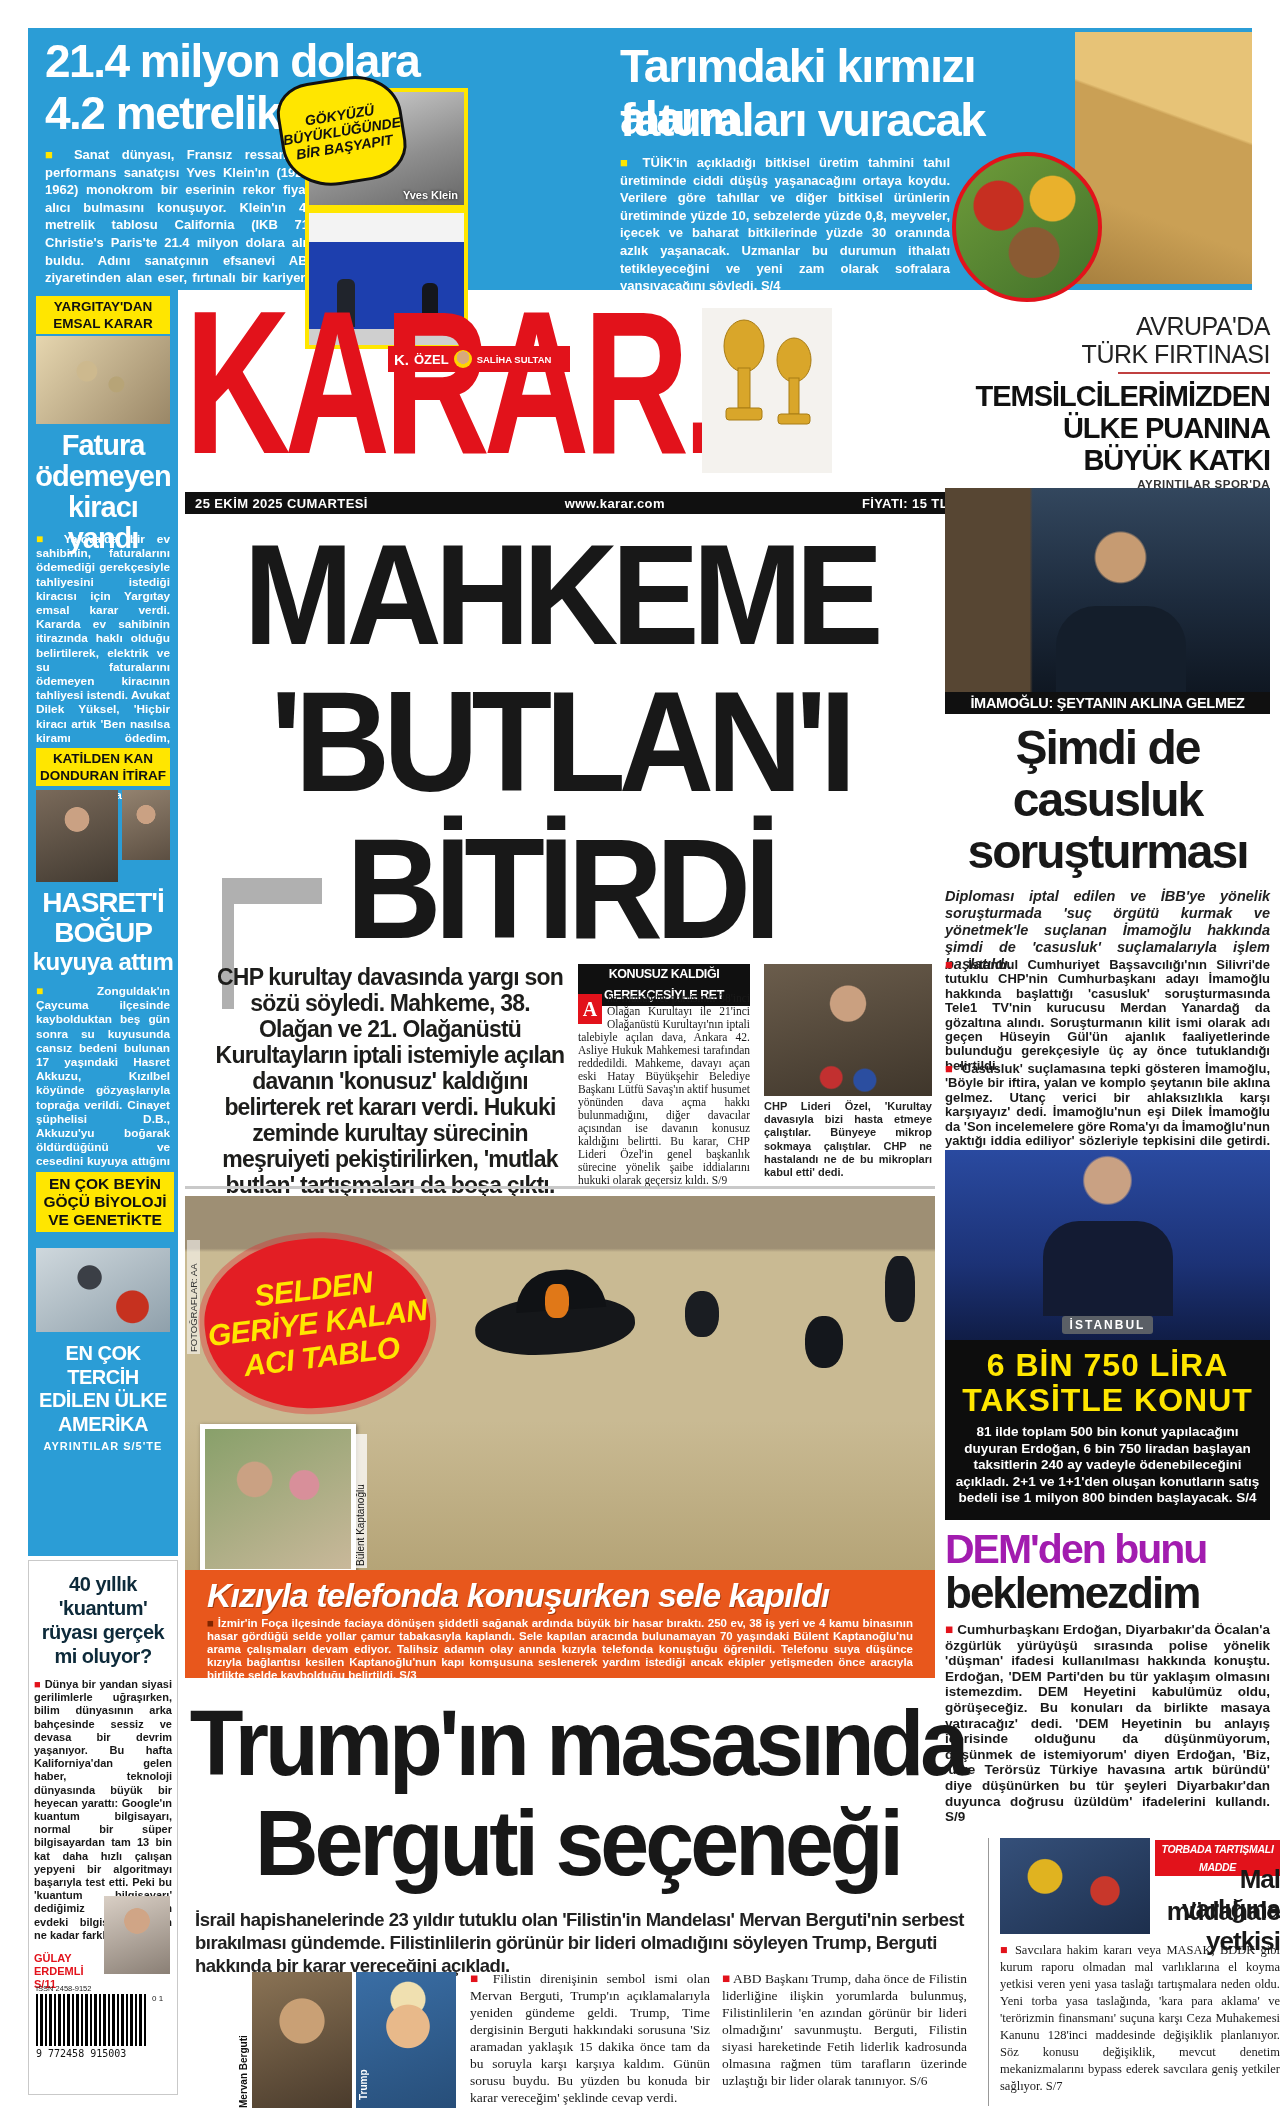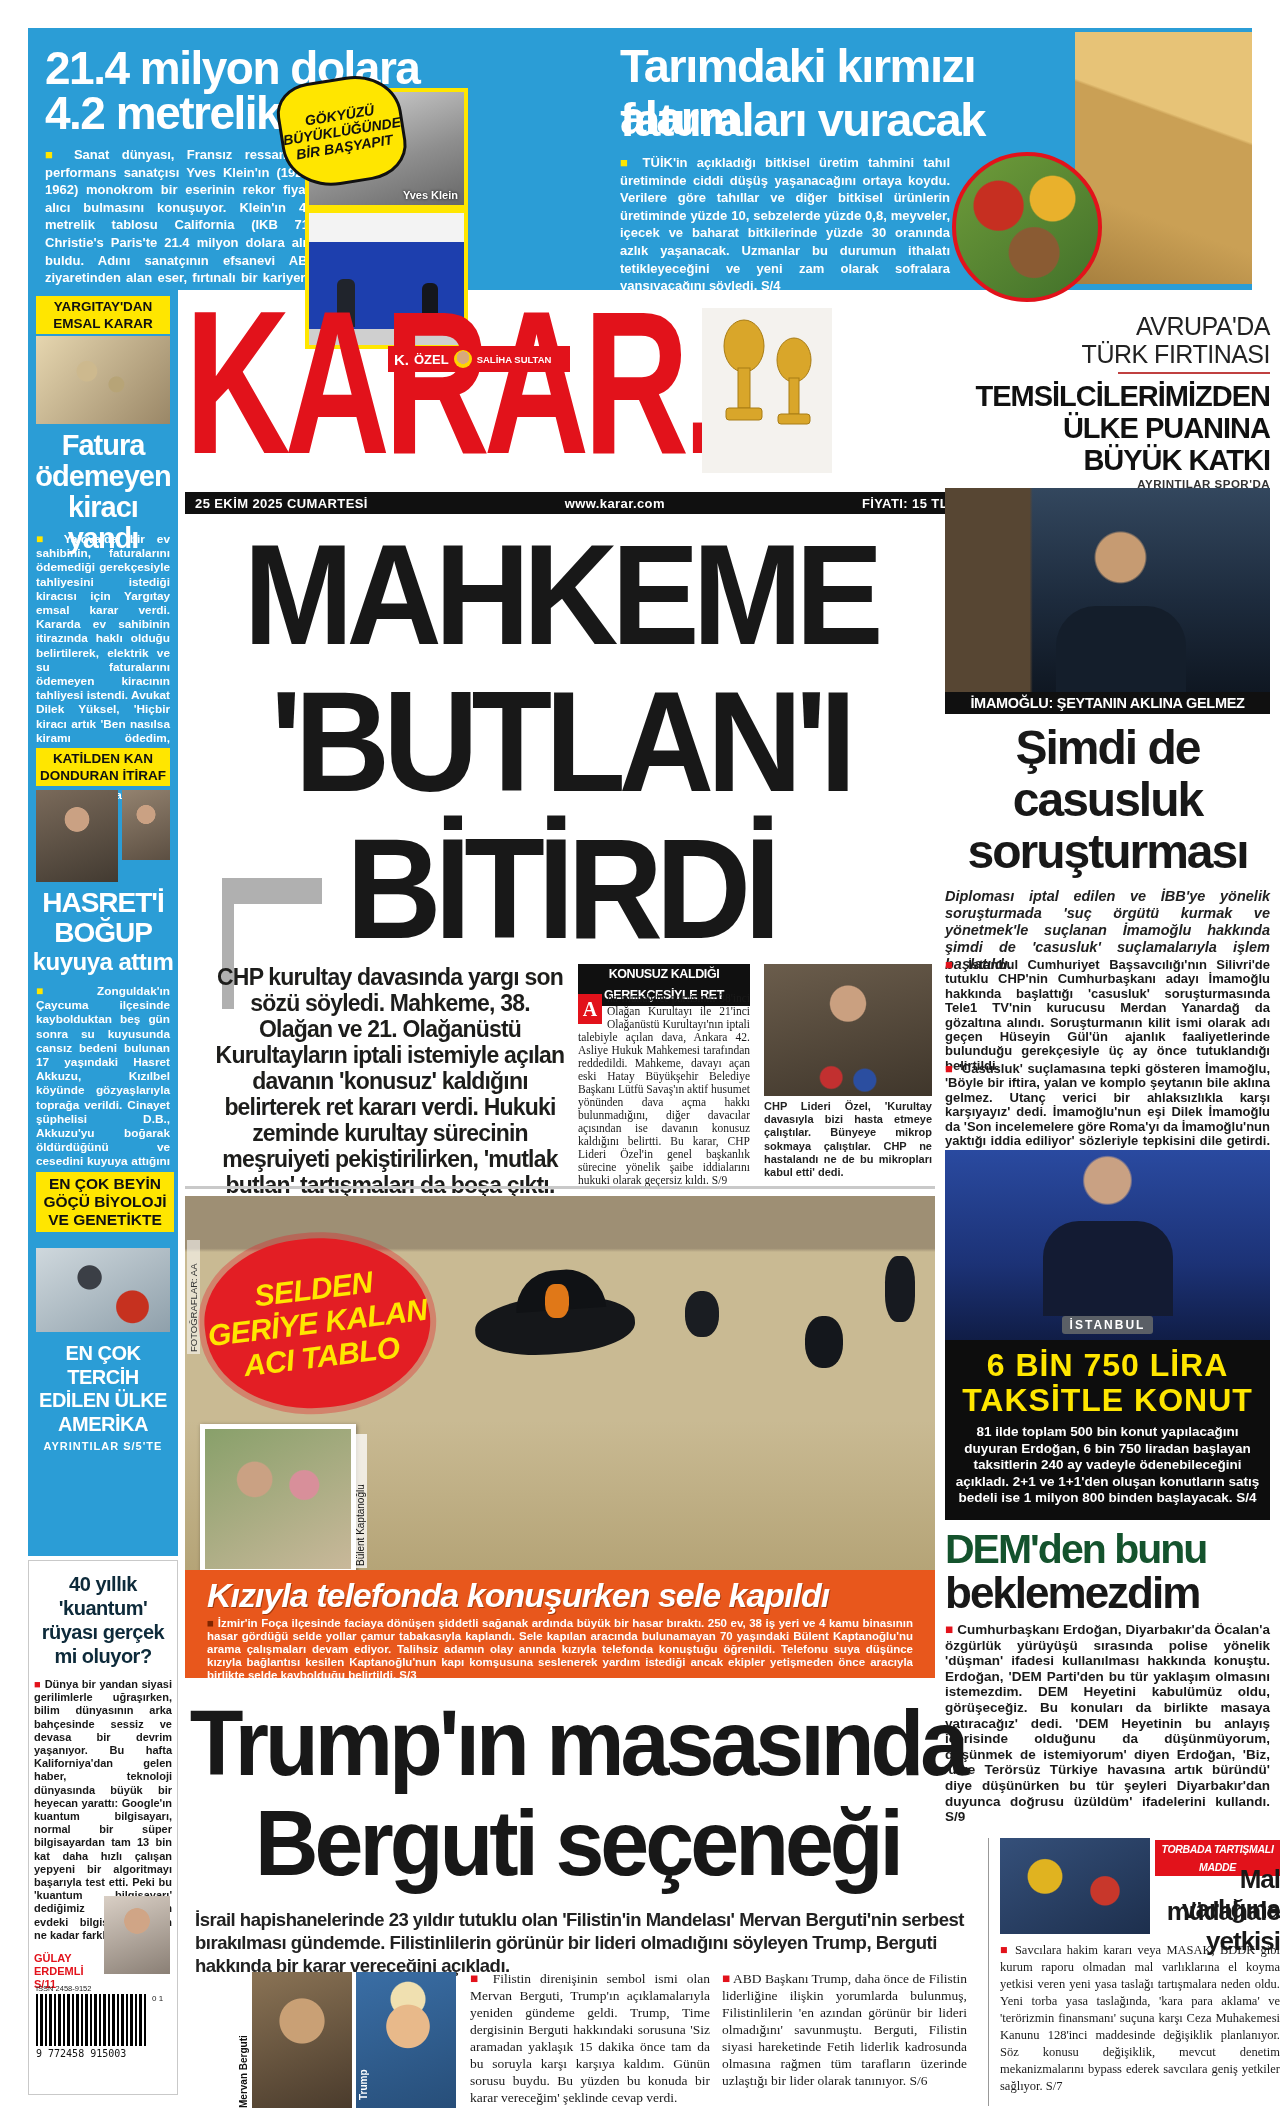--- a/index.html
+++ b/index.html
@@ -24,21 +24,21 @@
            font-size:20px;line-height:30px;text-align:center;margin:2px 5px 0 0;}
   .barcode{background:repeating-linear-gradient(90deg,#000 0 2px,#fff 2px 4px,#000 4px 7px,#fff 7px 9px);}
 </style>
 </head>
 <body>
 
 <div class="page">
 
   <div class="abs blue-bg" style="left:28px;top:28px;width:1224px;height:262px;"></div>
 
-  <div class="abs w b" style="left:45px;top:36px;width:420px;font-size:46px;line-height:50px;letter-spacing:-1.5px;margin-top:7px;">21.4 milyon dolara</div>
+  <div class="abs w b" style="left:45px;top:36px;width:420px;font-size:46px;line-height:50px;letter-spacing:-1.5px;">21.4 milyon dolara</div>
   <div class="abs w b" style="left:45px;top:88px;width:420px;font-size:46px;line-height:50px;letter-spacing:-1.5px;">4.2 metrelik tablo</div>
   <div class="abs w b j bul-y" style="left:45px;top:146px;width:272px;font-size:13px;line-height:17.6px;">Sanat dünyası, Fransız ressam ve performans sanatçısı Yves Klein'ın (1928–1962) monokrom bir eserinin rekor fiyata alıcı bulmasını konuşuyor. Klein'ın 4.2 metrelik tablosu California (IKB 71), Christie's Paris'te 21.4 milyon dolara alıcı buldu. Adını sanatçının efsanevi ABD ziyaretinden alan eser, fırtınalı bir kariyerin ardından 34 yaşında ölen Klein'ın kalıcı dehasını bir kez daha kanıtladı. S/2</div>
 
   <div class="abs" style="left:305px;top:88px;width:155px;height:113px;border:4px solid #ffe600;
               background:radial-gradient(circle at 28% 35%, #2f4fd0 0 16%, rgba(47,79,208,.0) 17%),linear-gradient(160deg,#d8d8d8,#8e8e8e 60%,#676767);">
     <span class="abs w b" style="right:6px;bottom:4px;font-size:11px;text-shadow:0 0 3px #000;">Yves Klein</span>
   </div>
   <div class="abs" style="left:305px;top:209px;width:155px;height:132px;border:4px solid #ffe600;background:linear-gradient(180deg,#f3f3f3 0 22%,#1d3fae 22% 88%,#cfcfcf 88%);">
     <span class="abs" style="left:28px;bottom:18px;width:18px;height:48px;background:#20242c;border-radius:6px 6px 0 0;"></span>
     <span class="abs" style="right:26px;bottom:18px;width:16px;height:44px;background:#14161c;border-radius:6px 6px 0 0;"></span>
@@ -157,21 +157,21 @@
               background:radial-gradient(circle at 50% 16%,#c9a183 0 10%,transparent 11%),linear-gradient(180deg,#2a4aa0 0%,#1c3276 60%,#101d46 100%);">
     <span class="abs" style="left:30%;bottom:24px;width:40%;height:50%;background:#131b33;border-radius:36px 36px 0 0;"></span>
     <span class="abs c w b" style="left:36%;bottom:6px;width:28%;background:#5a5f66;font-size:12px;line-height:18px;letter-spacing:2px;border-radius:3px;">İSTANBUL</span>
   </div>
   <div class="abs" style="left:945px;top:1340px;width:325px;height:180px;background:#0d0d0d;padding:8px 10px;box-sizing:border-box;">
     <div class="c b" style="color:#ffe600;font-size:32px;line-height:35px;letter-spacing:1px;">6 BİN 750 LİRA</div>
     <div class="c b" style="color:#ffe600;font-size:32px;line-height:35px;letter-spacing:1px;">TAKSİTLE KONUT</div>
     <div class="c b w" style="font-size:13.5px;line-height:16.5px;margin-top:6px;">81 ilde toplam 500 bin konut yapılacağını duyuran Erdoğan, 6 bin 750 liradan başlayan taksitlerin 240 ay vadeyle ödenebileceğini açıkladı. 2+1 ve 1+1'den oluşan konutların satış bedeli ise 1 milyon 800 binden başlayacak. S/4</div>
   </div>
 
-  <div class="abs b" style="left:945px;top:1528px;width:325px;font-size:41px;line-height:43px;color:#14532d;letter-spacing:-2px;">DEM'den bunu</div>
+  <div class="abs b" style="left:945px;top:1528px;width:325px;font-size:41px;line-height:43px;color:#a21caf;letter-spacing:-2px;">DEM'den bunu</div>
   <div class="abs b" style="left:945px;top:1571px;width:325px;font-size:44px;line-height:43px;color:#181818;letter-spacing:-2px;">beklemezdim</div>
   <div class="abs b j bul-r" style="left:945px;top:1622px;width:325px;font-size:13.5px;line-height:15.6px;color:#1a1a1a;">Cumhurbaşkanı Erdoğan, Diyarbakır'da Öcalan'a özgürlük yürüyüşü sırasında polise yönelik 'düşman' ifadesi kullanılması hakkında konuştu. Erdoğan, 'DEM Parti'den bu tür yaklaşım olmasını istemezdim. DEM Heyetini kabulümüz oldu, görüşeceğiz. Bu konuları da birlikte masaya yatıracağız' dedi. 'DEM Heyetinin bu anlayış içerisinde olduğunu da düşünmüyorum, düşünmek de istemiyorum' diyen Erdoğan, 'Biz, 'ülke Terörsüz Türkiye havasına artık büründü' diye düşünürken bu tür şeyleri Diyarbakır'dan duyunca doğrusu üzüldüm' ifadelerini kullandı. S/9</div>
 
   <div class="abs" style="left:988px;top:1838px;width:1px;height:268px;background:#999;"></div>
   <div class="abs" style="left:1000px;top:1838px;width:150px;height:96px;background:radial-gradient(circle at 30% 40%,#e0b320 0 14%,transparent 15%),radial-gradient(circle at 70% 55%,#c8372b 0 12%,transparent 13%),linear-gradient(150deg,#35507a,#1d2f4d);"></div>
   <div class="abs c b i w" style="left:1155px;top:1840px;width:125px;background:#e2121b;font-size:10.5px;line-height:18px;letter-spacing:-0.3px;">TORBADA TARTIŞMALI MADDE</div>
   <div class="abs r b" style="left:1155px;top:1864px;width:125px;font-size:26px;line-height:30px;color:#181818;letter-spacing:-1px;">Mal varlığına</div>
   <div class="abs r b" style="left:1100px;top:1896px;width:180px;font-size:26px;line-height:30px;color:#181818;letter-spacing:-1px;">müdahale yetkisi</div>
   <div class="abs serif j bul-r" style="left:1000px;top:1942px;width:280px;font-size:12.5px;line-height:17px;color:#1a1a1a;">Savcılara hakim kararı veya MASAK, BDDK gibi kurum raporu olmadan mal varlıklarına el koyma yetkisi veren yeni yasa taslağı tartışmalara neden oldu. Yeni torba yasa taslağında, 'kara para aklama' ve 'terörizmin finansmanı' suçuna karşı Ceza Muhakemesi Kanunu 128'inci maddesinde değişiklik planlanıyor. Söz konusu değişiklik, mevcut denetim mekanizmalarını bypass ederek savcılara geniş yetkiler sağlıyor. S/7</div>
 

